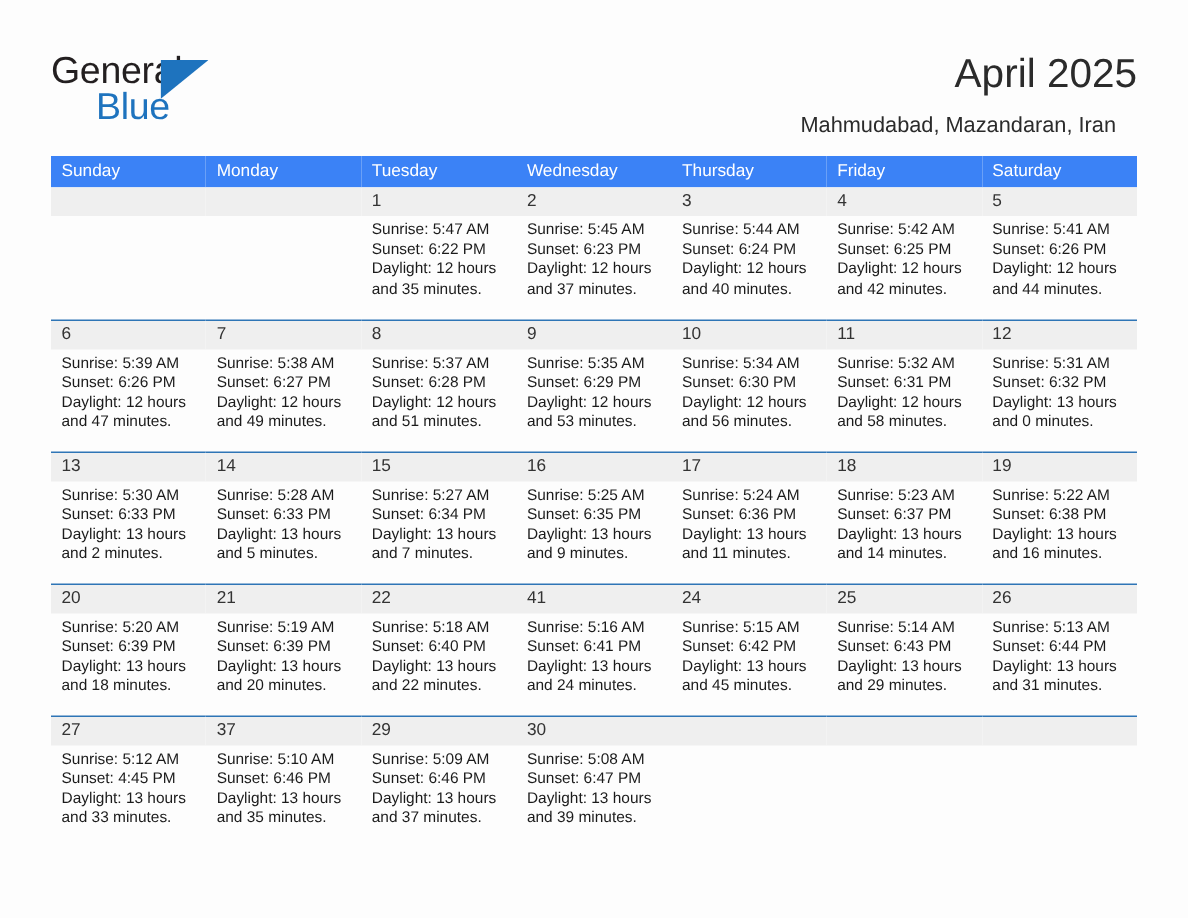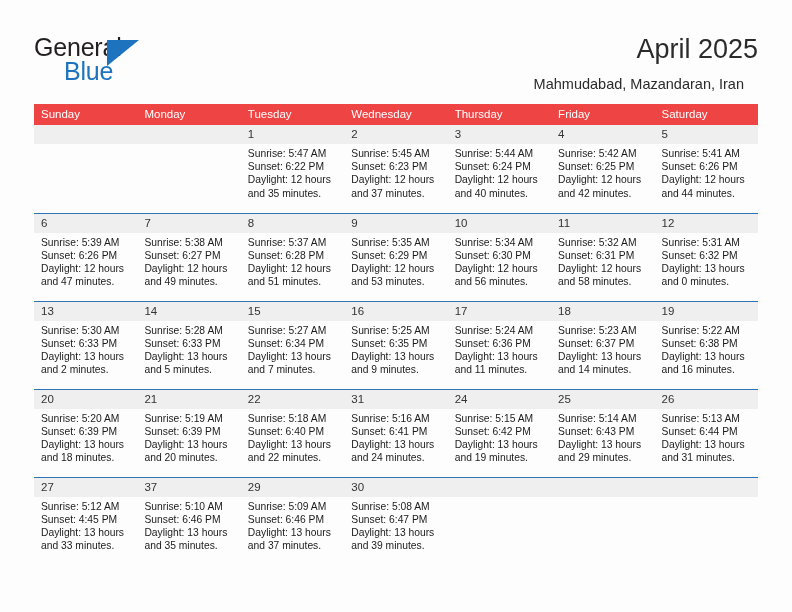--- a/index.html
+++ b/index.html
@@ -89,21 +89,21 @@
     left: 34px;
     top: 104px;
     width: 724px;
   }
   table.cal {
     width: 724px;
     border-collapse: collapse;
     table-layout: fixed;
   }
   table.cal th {
-    background: #ef4444;
+    background: #3b82f6;
     color: #ffffff;
     font-size: 11.5px;
     font-weight: normal;
     text-align: left;
     padding: 4px 0 5px 7px;
     height: 21px;
     border: none;
   }
   table.cal td {
     vertical-align: top;
@@ -422,37 +422,37 @@
                 <div class="details">
                   <div>Sunrise: 5:18 AM</div>
                   <div>Sunset: 6:40 PM</div>
                   <div>Daylight: 13 hours</div>
                   <div>and 22 minutes.</div>
                 </div>
               </div>
             </td>
             <td>
               <div class="cell-inner">
-                <div class="daynum">31</div>
+                <div class="daynum">41</div>
                 <div class="details">
                   <div>Sunrise: 5:16 AM</div>
                   <div>Sunset: 6:41 PM</div>
                   <div>Daylight: 13 hours</div>
                   <div>and 24 minutes.</div>
                 </div>
               </div>
             </td>
             <td>
               <div class="cell-inner">
                 <div class="daynum">24</div>
                 <div class="details">
                   <div>Sunrise: 5:15 AM</div>
                   <div>Sunset: 6:42 PM</div>
                   <div>Daylight: 13 hours</div>
-                  <div>and 19 minutes.</div>
+                  <div>and 45 minutes.</div>
                 </div>
               </div>
             </td>
             <td>
               <div class="cell-inner">
                 <div class="daynum">25</div>
                 <div class="details">
                   <div>Sunrise: 5:14 AM</div>
                   <div>Sunset: 6:43 PM</div>
                   <div>Daylight: 13 hours</div>

